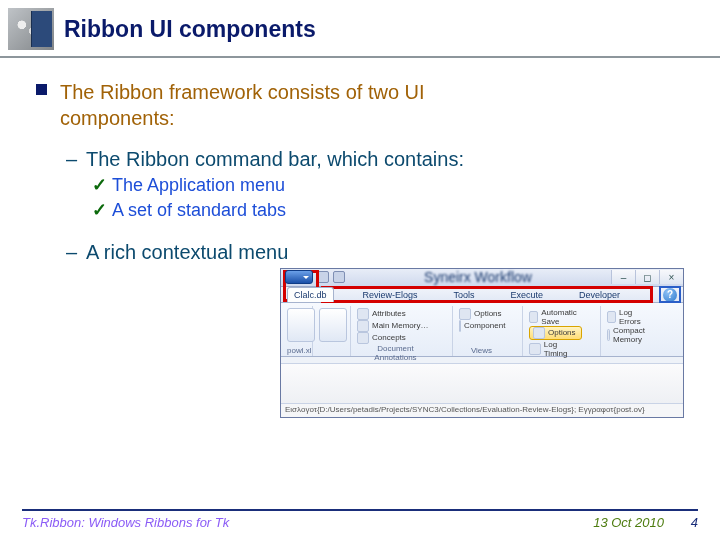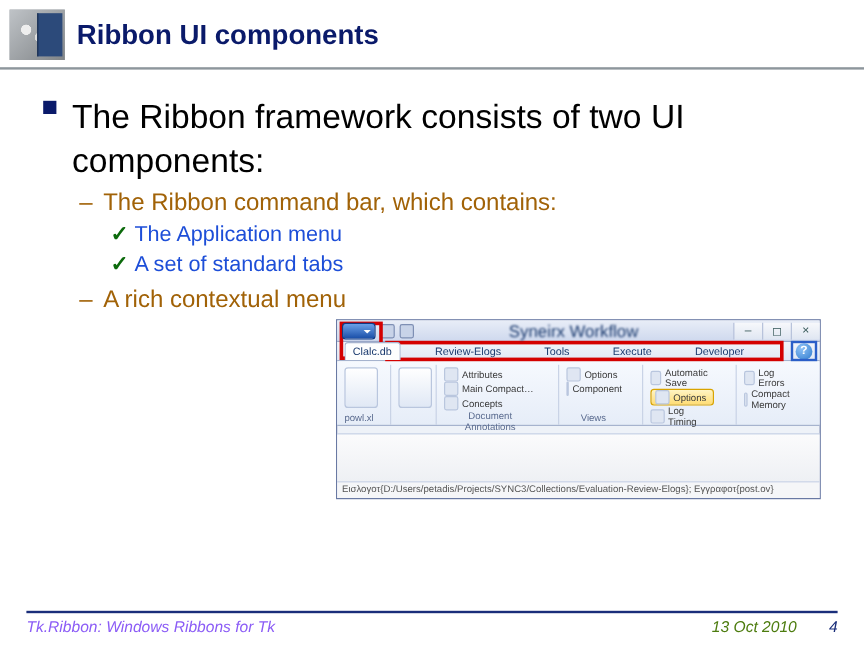--- a/index.html
+++ b/index.html
@@ -14,25 +14,25 @@
       radial-gradient(circle at 55% 55%, #ddd 0 12%, transparent 13%),
       linear-gradient(135deg, #bfc3c7 0%, #808487 100%); }
   .logo::after { content: ""; position: absolute; right: 2px; top: 3px; bottom: 3px; width: 20px;
       background: #2c4a7a; border-left: 1px solid #1a2f50; }
   .title { font-size: 23px; font-weight: bold; color: #0a1a6a; }
 
   .hr { height: 2px; background: #8d969c; margin: 0 0 0 0; }
 
   
   .body { padding: 22px 30px 0 30px; }
-  .lvl1 { position: relative; padding-left: 30px; font-size: 28px; color: #000000; line-height: 1.28; margin-bottom: 4px; }
+  .lvl1 { position: relative; padding-left: 30px; font-size: 20px; color: #a16207; line-height: 1.28; margin-bottom: 4px; }
   .lvl1-bullet { position: absolute; left: 6px; top: 4px; width: 11px; height: 11px; background: #0a1a6a; }
   .lvl1 .line2 { display: block; }
 
-  .lvl2 { position: relative; padding-left: 56px; font-size: 20px; color: #a16207; line-height: 1.35; margin-top: 4px; }
+  .lvl2 { position: relative; padding-left: 56px; font-size: 20px; color: #0c4a6e; line-height: 1.35; margin-top: 15px; }
   .lvl2::before { content: "–"; position: absolute; left: 36px; top: 0; }
 
   .lvl3 { position: relative; padding-left: 82px; font-size: 18px; color: #1d4ed8; line-height: 1.4; }
   .lvl3::before { content: "✓"; position: absolute; left: 62px; top: 0; color: #0c6a0c; font-weight: bold; }
 
   
   .shot-wrap { width: 404px; height: 150px; margin-left: auto; margin-right: 6px; margin-top: 2px;
     border: 1px solid #6979a3; background: #eef2f8; font-family: "Segoe UI", Tahoma, sans-serif; font-size: 9px; color: #2b2b2b; position: relative; }
 
   .titlebar { height: 18px; background: linear-gradient(#e8edf7, #cfd9ee); display: flex; align-items: center; border-bottom: 1px solid #9aa8c8; }
@@ -120,36 +120,36 @@
       <div class="tabbar">
         <div class="tab active">Clalc.db</div>
         <div class="tab">Review-Elogs</div>
         <div class="tab">Tools</div>
         <div class="tab">Execute</div>
         <div class="tab">Developer</div>
         <div class="help-ic">?</div>
       </div>
 
       <div class="ribbon">
-        <div class="grp" style="width:45px">
+        <div class="grp" style="width:32px">
           <div class="big"></div>
           <div class="grp-lbl">powl.xl</div>
         </div>
         <div class="grp" style="width:38px">
           <div class="big"></div>
           <div class="grp-lbl">&nbsp;</div>
         </div>
         <div class="grp" style="width:102px">
           <div class="sitm">
               <span class="sicn"></span>
               <span>Attributes</span>
             </div>
           <div class="sitm">
               <span class="sicn"></span>
-              <span>Main Compact…</span>
+              <span>Main Memory…</span>
             </div>
           <div class="sitm">
               <span class="sicn"></span>
               <span>Concepts</span>
             </div>
           <div class="grp-lbl">Document Annotations</div>
         </div>
         <div class="grp" style="width:70px">
           <div class="sitm">
               <span class="sicn"></span>

